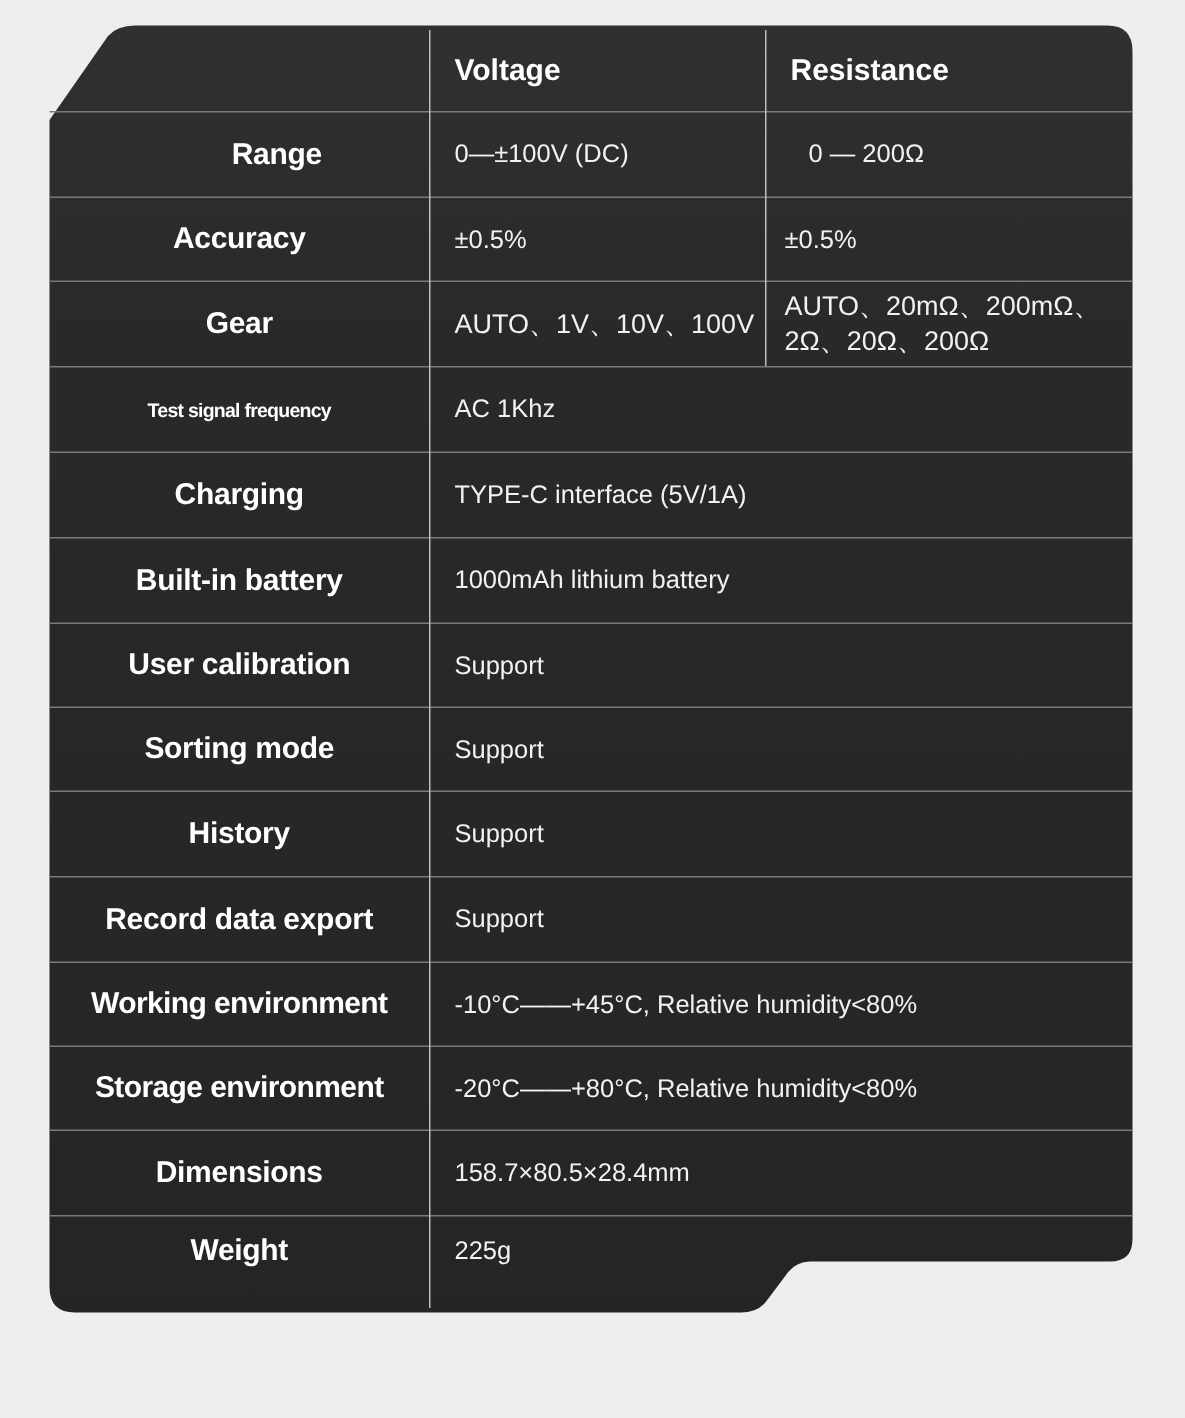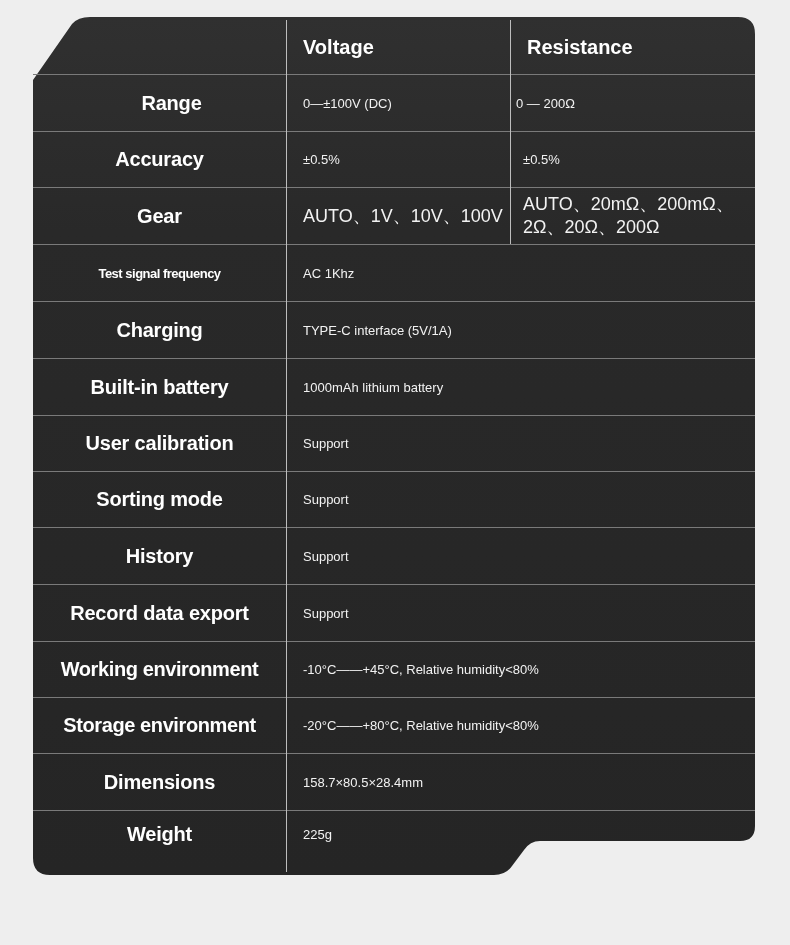--- a/index.html
+++ b/index.html
@@ -42,21 +42,21 @@
     }
     .label {
       justify-content: center;
       font-weight: bold;
       font-size: 20px;
       letter-spacing: -0.2px;
       text-align: center;
     }
     .value {
       padding-left: 17px;
-      font-size: 13px;
+      font-size: 17px;
       color: #f2f2f2;
       white-space: nowrap;
     }
     .value.small {
       font-size: 18px;
       line-height: 23px;
       white-space: normal;
       padding-right: 19px;
     }
     .head {
@@ -106,23 +106,23 @@
 <div class="hline" style="top:697px;"></div>
 <div class="hline" style="top:753px;"></div>
 <div class="hline" style="top:810px;"></div>
 
 <div class="vline" style="left:286px; top:20px; height:852px;"></div>
 <div class="vline" style="left:510px; top:20px; height:224px;"></div>
 
 <div class="cell head" style="left:286px; top:20px; width:224px; height:54px;">Voltage</div>
 <div class="cell head" style="left:510px; top:20px; width:245px; height:54px;">Resistance</div>
 
-<div class="cell label" style="left:33px; top:75px; width:253px; height:56px;padding-left:24px;">Range</div>
+<div class="cell label" style="left:46px; top:75px; width:253px; height:56px;padding-left:24px;">Range</div>
 <div class="cell value" style="left:286px; top:75px; width:224px; height:56px;">0—±100V (DC)</div>
-<div class="cell value" style="left:510px; top:75px; width:245px; height:56px; padding-left:6px;">0 — 200Ω</div>
+<div class="cell value" style="left:510px; top:75px; width:245px; height:56px; padding-left:29px;">0 — 200Ω</div>
 
 <div class="cell label" style="left:33px; top:132px; width:253px; height:55px;">Accuracy</div>
 <div class="cell value" style="left:286px; top:132px; width:224px; height:55px;">±0.5%</div>
 <div class="cell value" style="left:510px; top:132px; width:245px; height:55px; padding-left:13px;">±0.5%</div>
 
 <div class="cell label" style="left:33px; top:188px; width:253px; height:56px;">Gear</div>
 <div class="cell value" style="left:286px; top:188px; width:224px; height:56px; font-size:18px;">AUTO、1V、10V、100V</div>
 <div class="cell value small" style="left:510px; top:188px; width:245px; height:56px; padding-left:13px;">AUTO、20mΩ、200mΩ、2Ω、20Ω、200Ω</div>
 
 <div class="cell label" style="left:33px; top:245px; width:253px; height:56px; font-size:13px; letter-spacing:-0.5px;">Test signal frequency</div>

